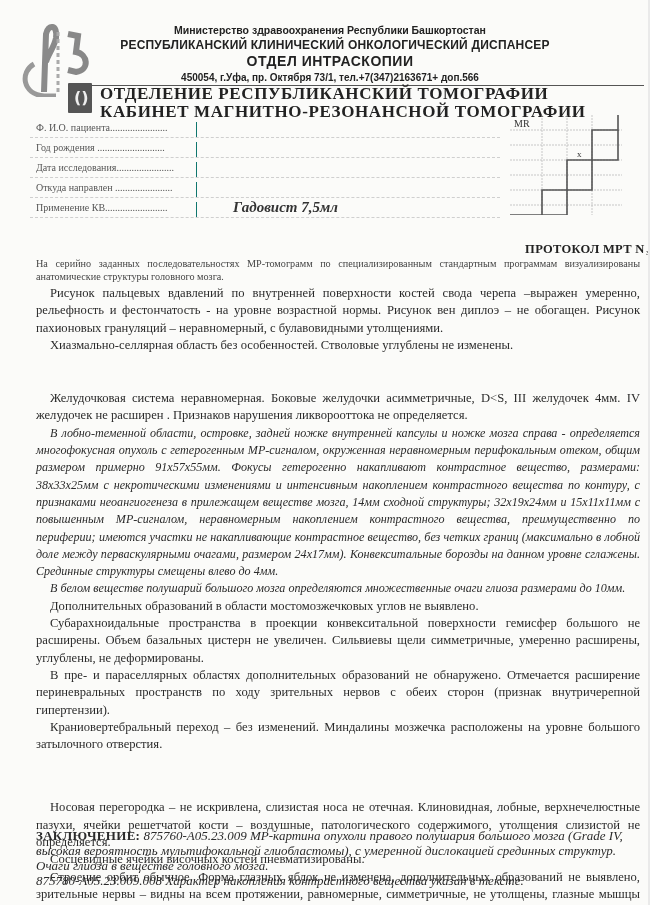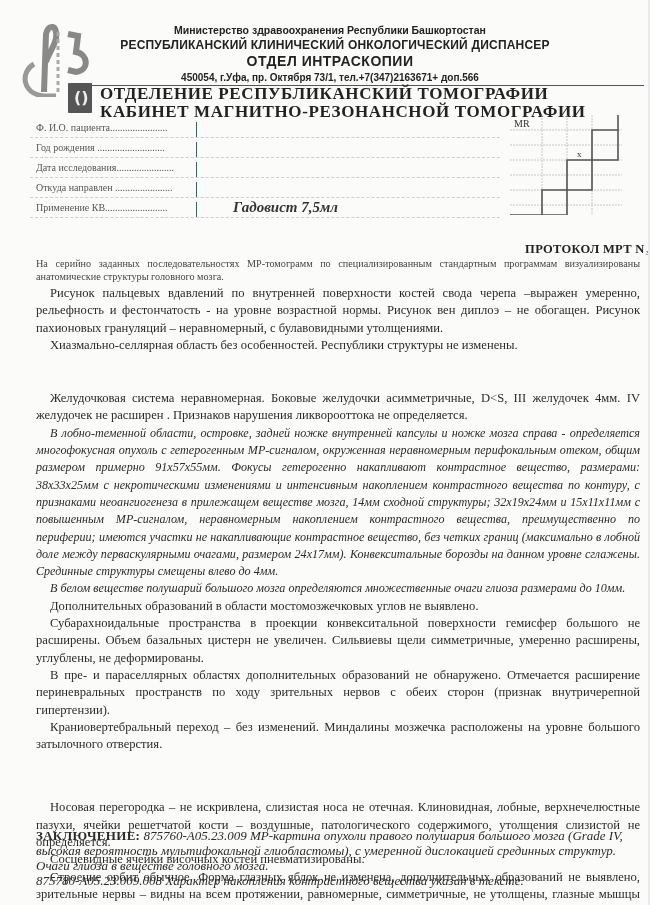--- a/index.html
+++ b/index.html
@@ -100,21 +100,21 @@
     <path d="M108 15 L108 45 L82 45 L82 75 L57 75 L57 100 L32 100" fill="none" stroke="#555" stroke-width="1.6"></path>
     <text x="4" y="12" font-size="10" font-family="Liberation Serif, serif" fill="#333">MR</text>
     <text x="67" y="42" font-size="9" font-family="Liberation Serif, serif" fill="#333">x</text>
   </svg>
 
   <div class="title"><span>ПРОТОКОЛ МРТ N</span><span> ₃</span></div>
 
   <div class="body" style="top:258px;">
     <p class="p small" style="text-indent:0;">На серийно заданных последовательностях  МР-томограмм по  специализированным стандартным программам визуализированы анатомические структуры головного мозга.</p>
     <p class="p" style="text-indent:14px; margin-top:2px;">Рисунок пальцевых вдавлений по внутренней поверхности костей свода черепа –выражен умеренно, рельефность и фестончатость -  на уровне возрастной нормы. Рисунок вен диплоэ –  не обогащен. Рисунок пахионовых грануляций – неравномерный, с булавовидными утолщениями.</p>
-    <p class="p" style="text-indent:14px;">Хиазмально-селлярная область без особенностей. Республики структуры не изменены.</p>
+    <p class="p" style="text-indent:14px;">Хиазмально-селлярная область без особенностей. Стволовые углублены не изменены.</p>
     <p class="p" style="text-indent:14px;margin-top:36px;">Желудочковая система неравномерная. Боковые желудочки асимметричные, D&lt;S, III желудочек 4мм. IV желудочек не расширен . Признаков нарушения ликворооттока не определяется.</p>
     <p class="p it" style="text-indent:14px; font-size:12.1px;">В лобно-теменной области, островке, задней ножке внутренней капсулы и ножке мозга справа - определяется многофокусная опухоль с гетерогенным МР-сигналом, окруженная неравномерным перифокальным отеком, общим размером примерно 91х57х55мм. Фокусы гетерогенно накапливают контрастное вещество, размерами: 38х33х25мм с некротическими изменениями и интенсивным накоплением контрастного вещества по контуру, с признаками неоангиогенеза в прилежащем веществе мозга, 14мм сходной структуры; 32х19х24мм и  15х11х11мм с повышенным МР-сигналом, неравномерным накоплением контрастного вещества, преимущественно по периферии; имеются участки не накапливающие контрастное вещество, без четких границ (максимально в лобной доле между перваскулярными очагами, размером 24х17мм). Конвекситальные борозды на данном уровне сглажены. Срединные структуры  смещены влево до 4мм.</p>
     <p class="p it" style="text-indent:14px; font-size:12.1px;">В белом веществе полушарий большого мозга определяются множественные очаги глиоза размерами до 10мм.</p>
     <p class="p" style="text-indent:14px;">Дополнительных образований в области мостомозжечковых углов не выявлено.</p>
     <p class="p" style="text-indent:14px;">Субарахноидальные пространства в проекции конвекситальной поверхности гемисфер большого не расширены. Объем базальных цистерн не увеличен. Сильвиевы щели симметричные,  умеренно расширены, углублены, не деформированы.</p>
     <p class="p" style="text-indent:14px;">В пре- и параселлярных областях дополнительных образований не обнаружено. Отмечается расширение периневральных пространств по ходу зрительных нервов с обеих сторон (признак внутричерепной гипертензии).</p>
     <p class="p" style="text-indent:14px;">Краниовертебральный переход – без изменений. Миндалины мозжечка расположены на уровне большого затылочного отверстия.</p>
     <p class="p" style="text-indent:14px;margin-top:46px;">Носовая перегородка – не искривлена, слизистая носа не отечная. Клиновидная, лобные, верхнечелюстные пазухи, ячейки решетчатой кости – воздушные, патологического содержимого, утолщения слизистой не определяется.</p>
     <p class="p" style="text-indent:14px;">Сосцевидные ячейки височных костей пневматизированы.</p>
     <p class="p" style="text-indent:14px;">Строение орбит обычное. Форма глазных яблок не изменена, дополнительных образований не выявлено, зрительные нервы – видны на всем протяжении, равномерные, симметричные, не утолщены, глазные мышцы не изменены.</p>

